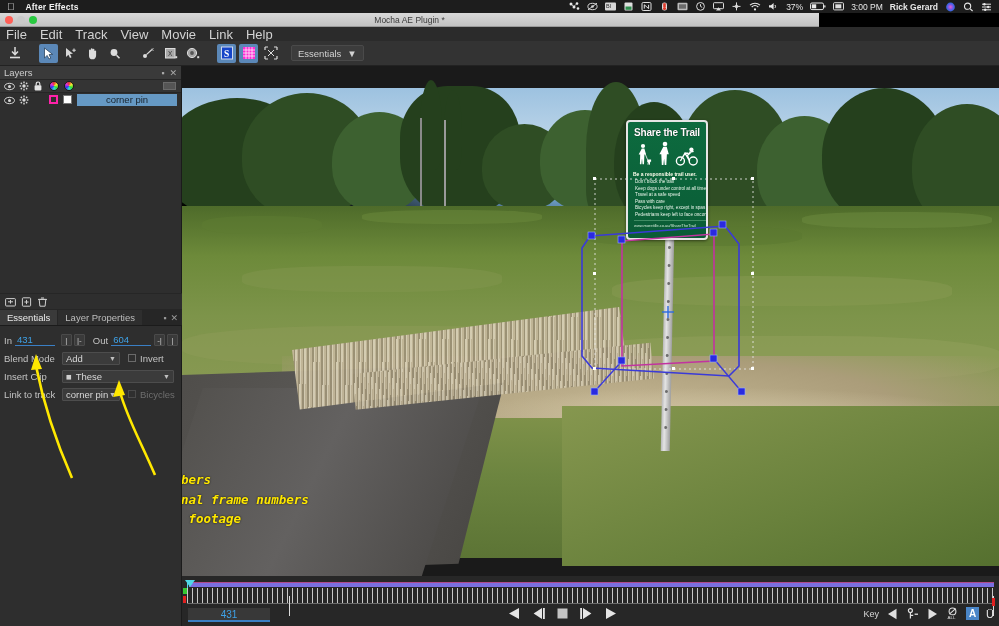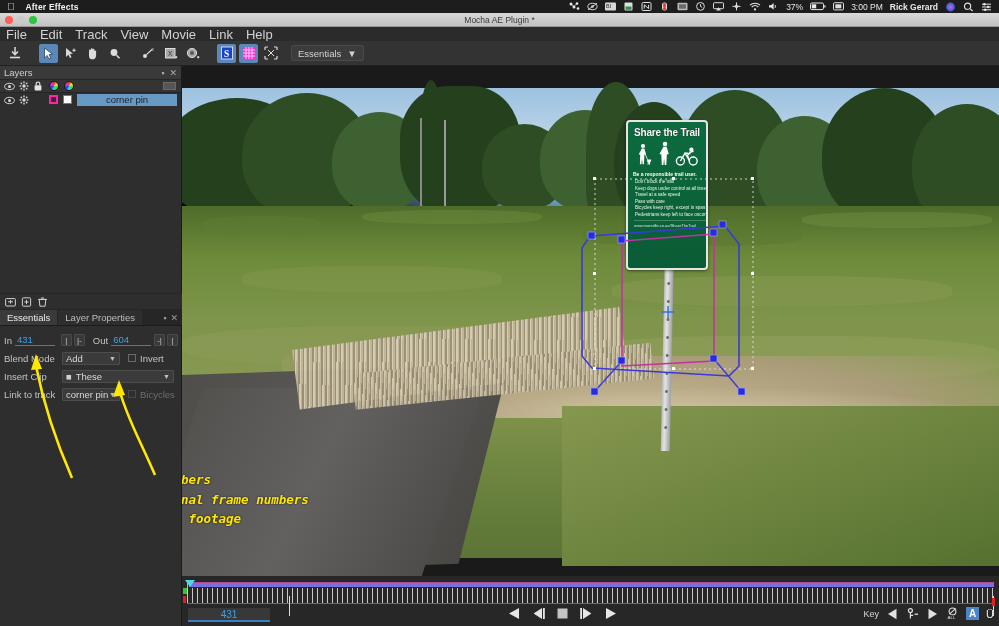--- a/index.html
+++ b/index.html
@@ -15,21 +15,21 @@
     position:absolute; top:0; left:0; width:999px; height:13px;
     background:#1d1d1d; display:flex; align-items:center;
     color:#f2f2f2; font-size:8.5px;
   }
   #macbar .apple { margin-left:7px; font-size:10px; line-height:1; }
   #macbar .appname { margin-left:11px; font-weight:bold; font-size:8.5px; letter-spacing:.2px; }
   #macbar .spacer { flex:1; }
   #macbar .mi { margin-right:7px; display:flex; align-items:center; color:#e8e8e8; font-size:8.5px; }
   
   #titlebar {
-    position:absolute; top:13px; left:0; width:999px; height:14px;
+    position:absolute; top:13px; left:0; width:819px; height:14px;
     background:linear-gradient(#d8d8d8,#c2c2c2);
     border-bottom:1px solid #9a9a9a;
     display:flex; align-items:center; justify-content:center;
   }
   #titlebar .title { font-size:8.5px; color:#3a3a3a; }
   .lights { position:absolute; left:5px; top:3px; display:flex; gap:4px; }
   .light { width:8px; height:8px; border-radius:50%; }
   .l-red{ background:#ff5f57; } .l-yel{ background:#c9c9c9; } .l-grn{ background:#28c940; }
   #menubar {
     position:absolute; top:27px; left:0; width:999px; height:14px;
@@ -138,21 +138,21 @@
   .treedark { background:#25401d; }
   .treelight { background:#3d6130; }
   
   .grass {
     position:absolute; left:0; top:118px; width:817px; height:200px;
     background:linear-gradient(#4e6b2a 0%, #6d8a3a 25%, #7d944a 55%, #8b9a55 100%);
   }
   .grasstex { position:absolute; border-radius:40%; opacity:.5; }
   
   #sign {
-    position:absolute; left:444px; top:32px; width:82px; height:150px;
+    position:absolute; left:444px; top:32px; width:82px; height:120px;
     background:linear-gradient(#0d6b3f,#0a5c36);
     border:2px solid #e6e6e6; border-radius:4px;
     box-shadow:0 1px 3px rgba(0,0,0,.5);
     overflow:hidden; color:#fff;
   }
   #sign .shead { text-align:center; font-weight:bold; font-size:10px; margin-top:5px;
                  text-shadow:0 0 1px #000; letter-spacing:-.2px; }
   #sign .picto { display:flex; justify-content:space-around; align-items:flex-end;
                  height:26px; margin-top:3px; padding:0 6px; }
   #sign .rulehdr { font-size:5px; font-weight:bold; margin:4px 0 2px 5px; color:#ffe; }

